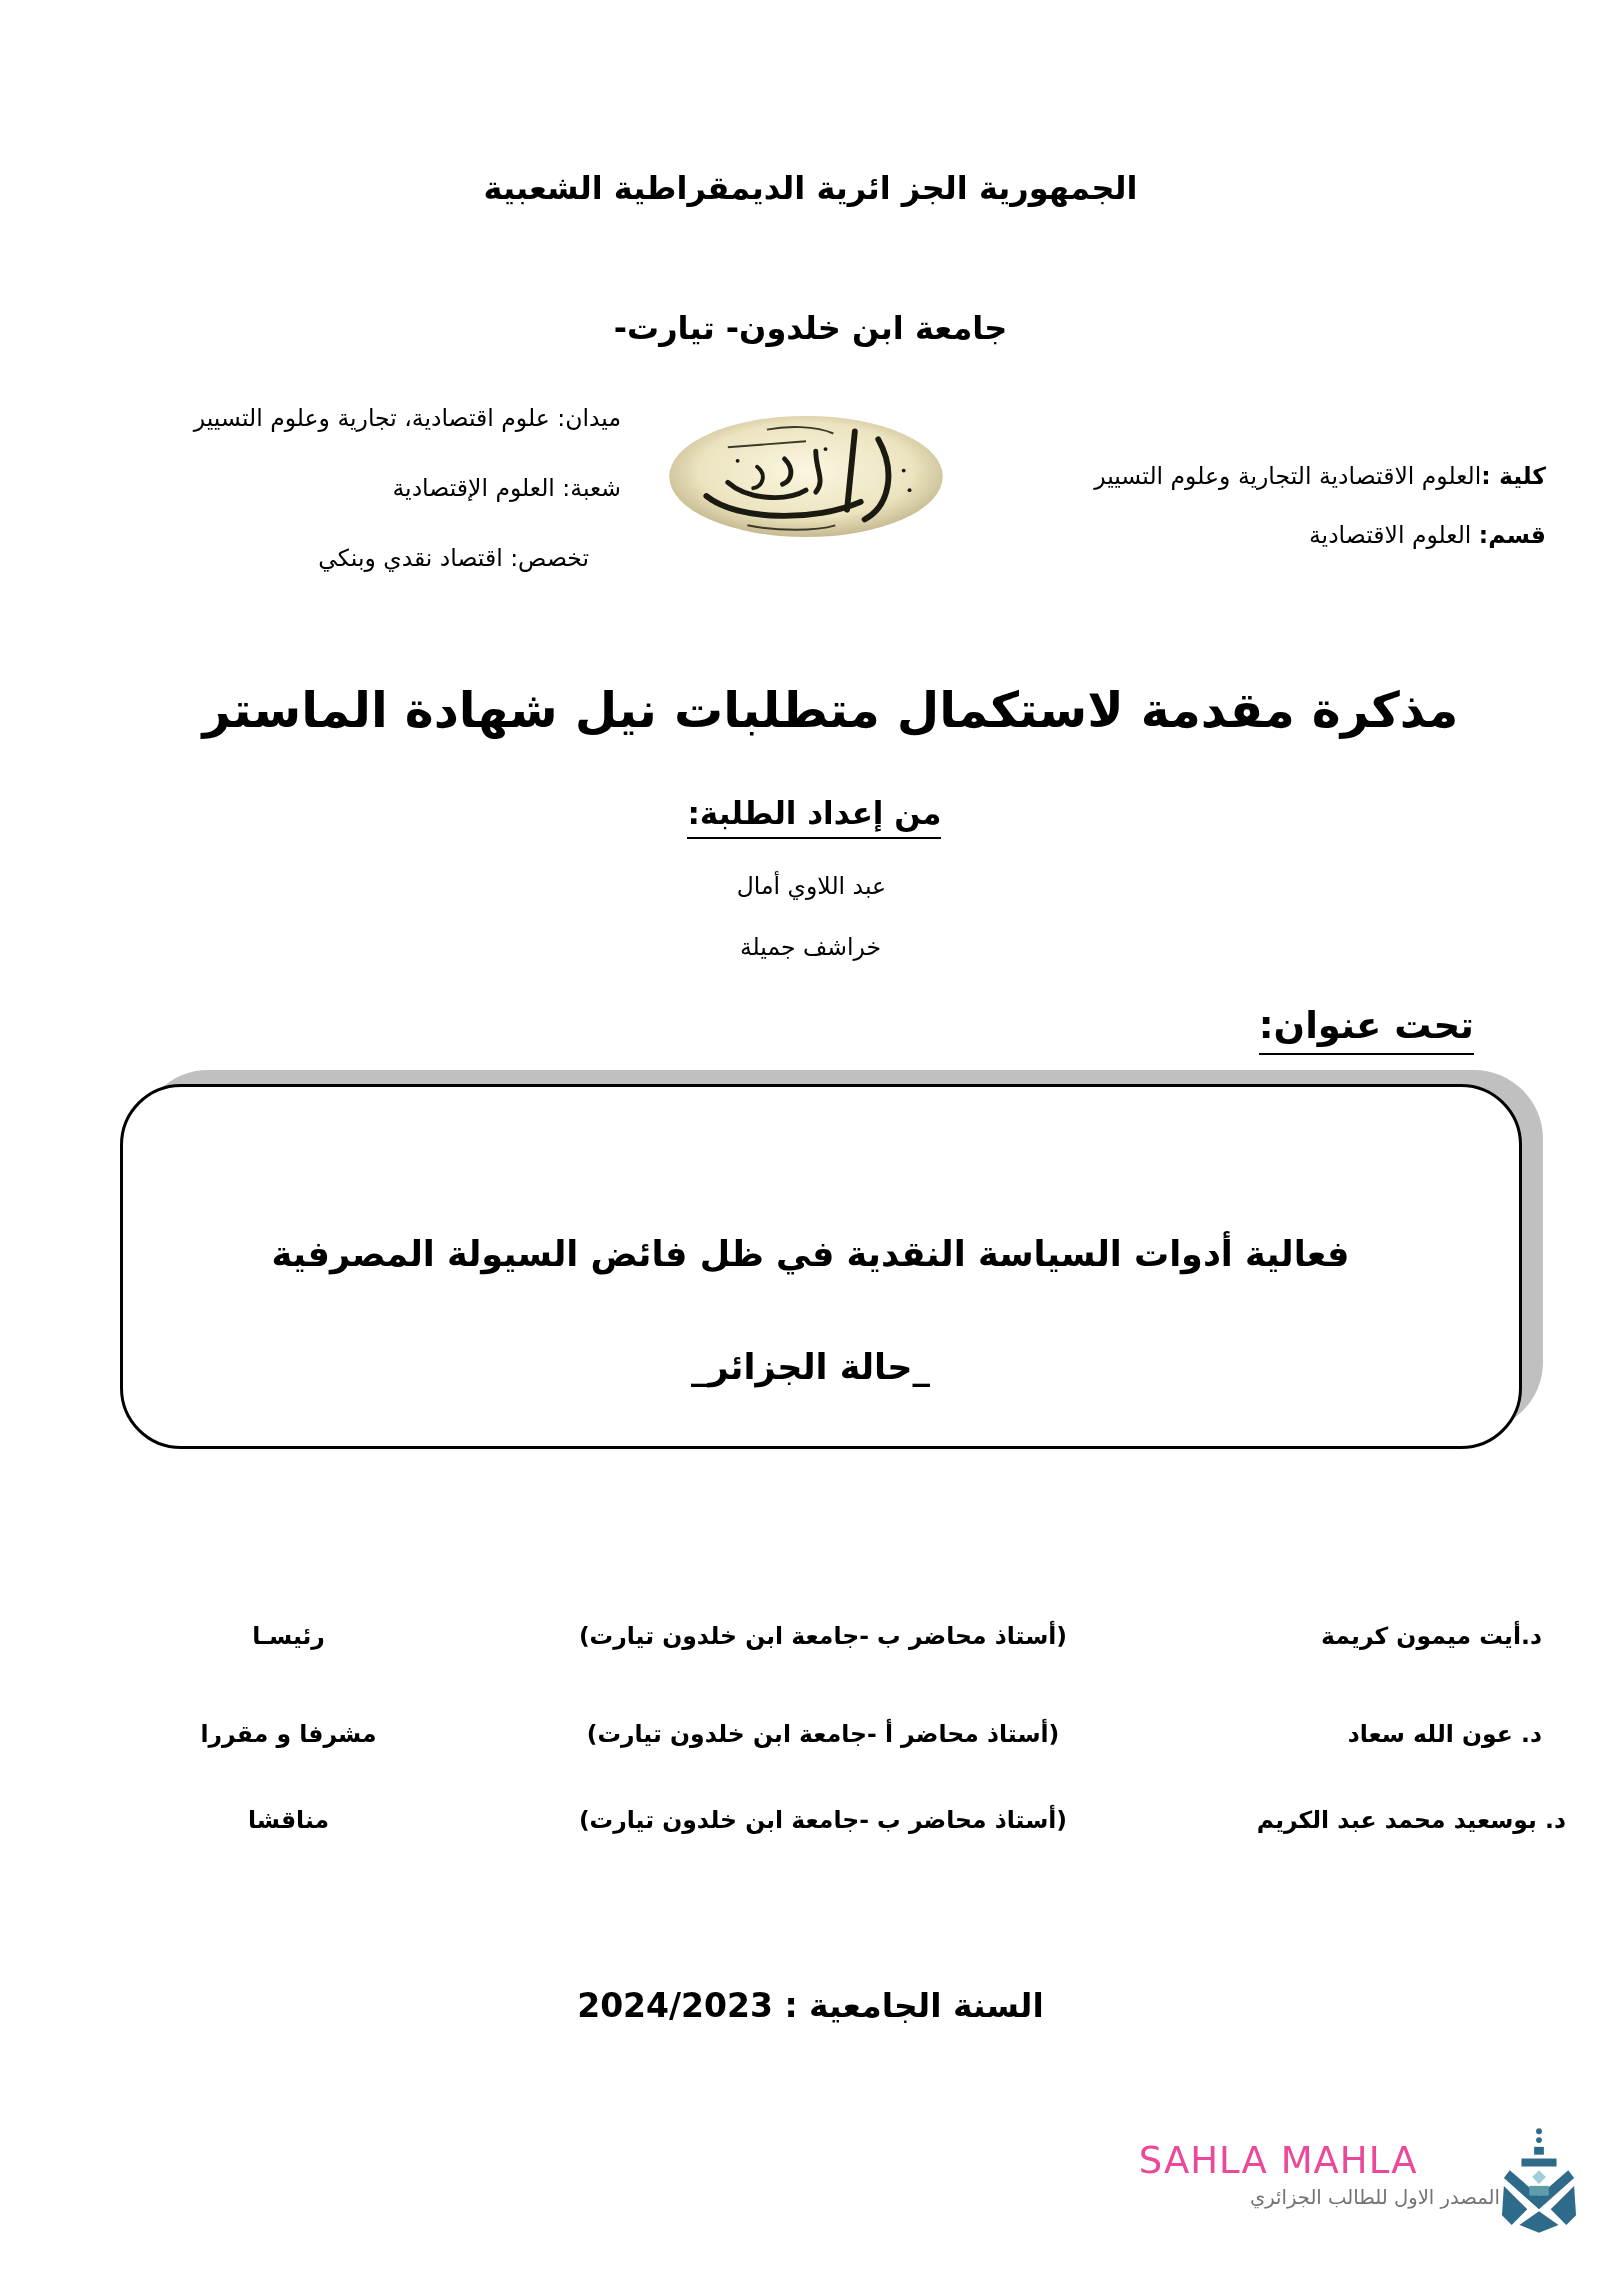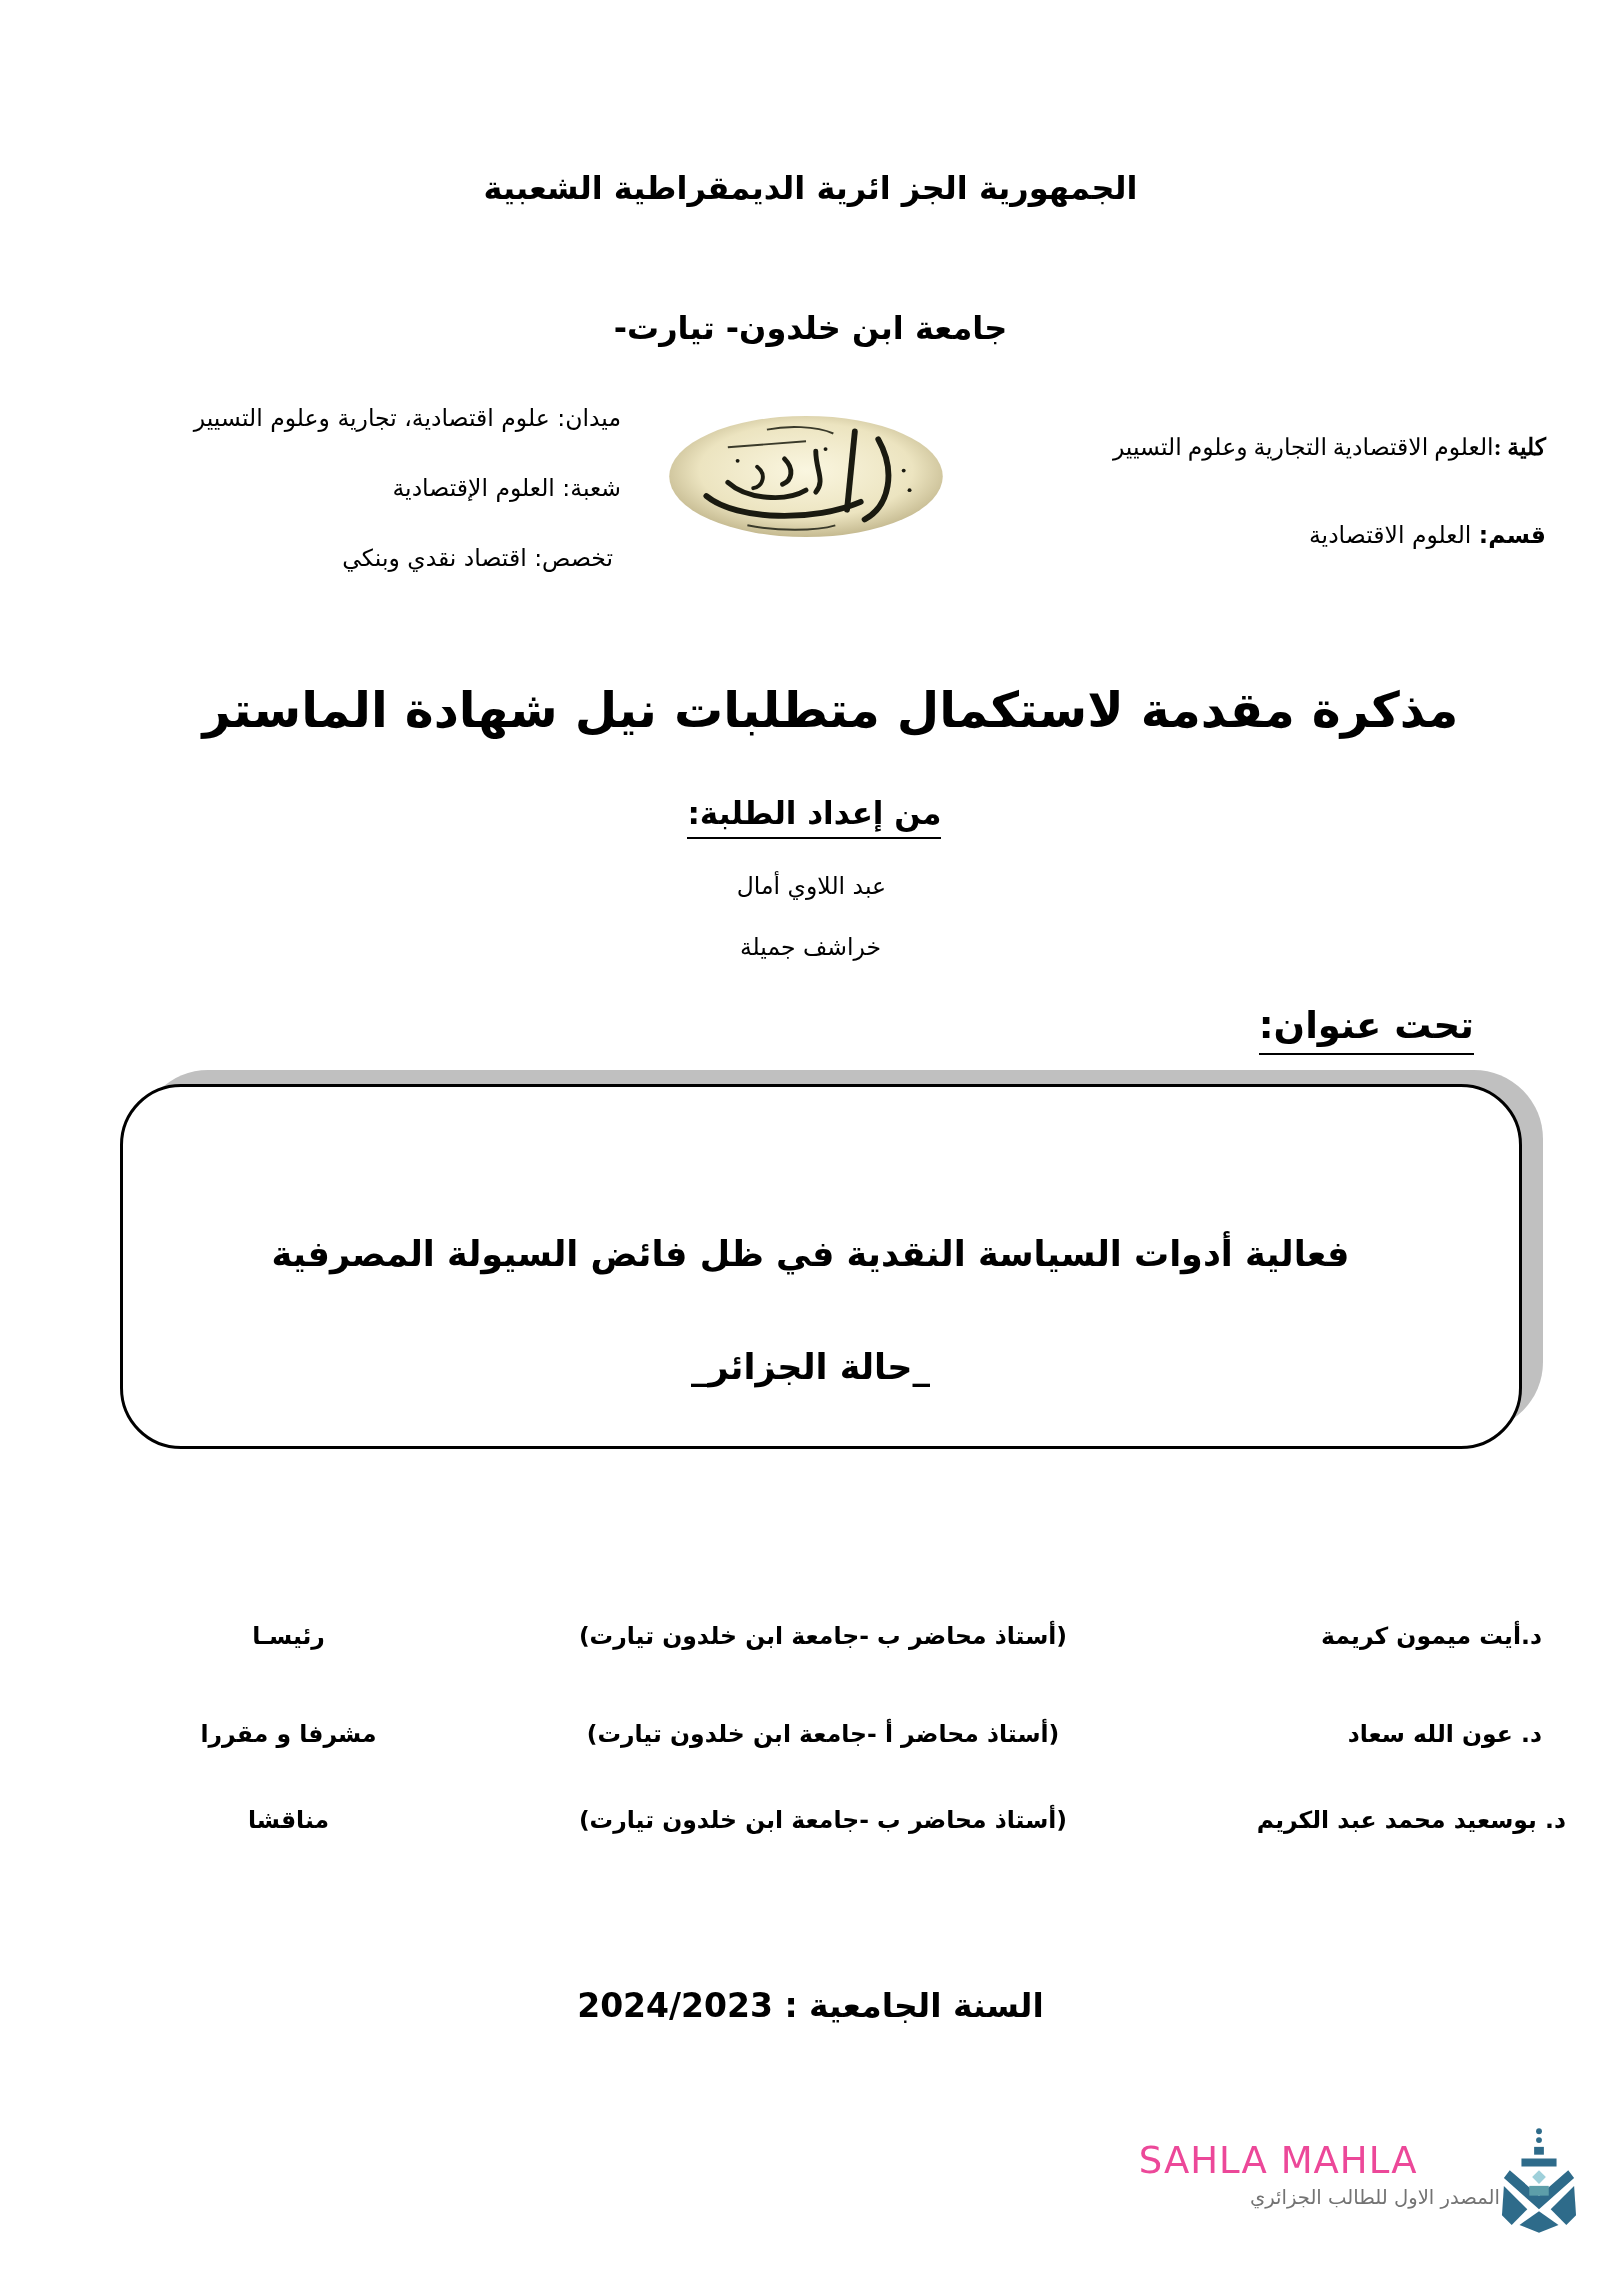--- a/index.html
+++ b/index.html
@@ -35,22 +35,22 @@
   #hdr-3 { top: 307px; }
 
   
   .info {
     font-size: 23.5px;
     line-height: 33px;
   }
   .info .lbl-bold { font-weight: bold; }
   #left-info-1 { top: 402px; right: 1000px; text-align: right; }
   #left-info-2 { top: 472px; right: 1000px; text-align: right; }
-  #left-info-3 { top: 542px; right: 1008px; text-align: right; }
-  #right-info-1 { top: 431px; right: 75px; text-align: center; font-family: Liberation Serif, serif; }
+  #left-info-3 { top: 542px; right: 1032px; text-align: right; }
+  #right-info-1 { top: 460px; right: 75px; text-align: center; }
   #right-info-2 { top: 519px; right: 75px; text-align: right; }
 
   
   #logo {
     left: 669px; top: 412px;
     width: 274px; height: 127px;
   }
 
   
   #main-title {

